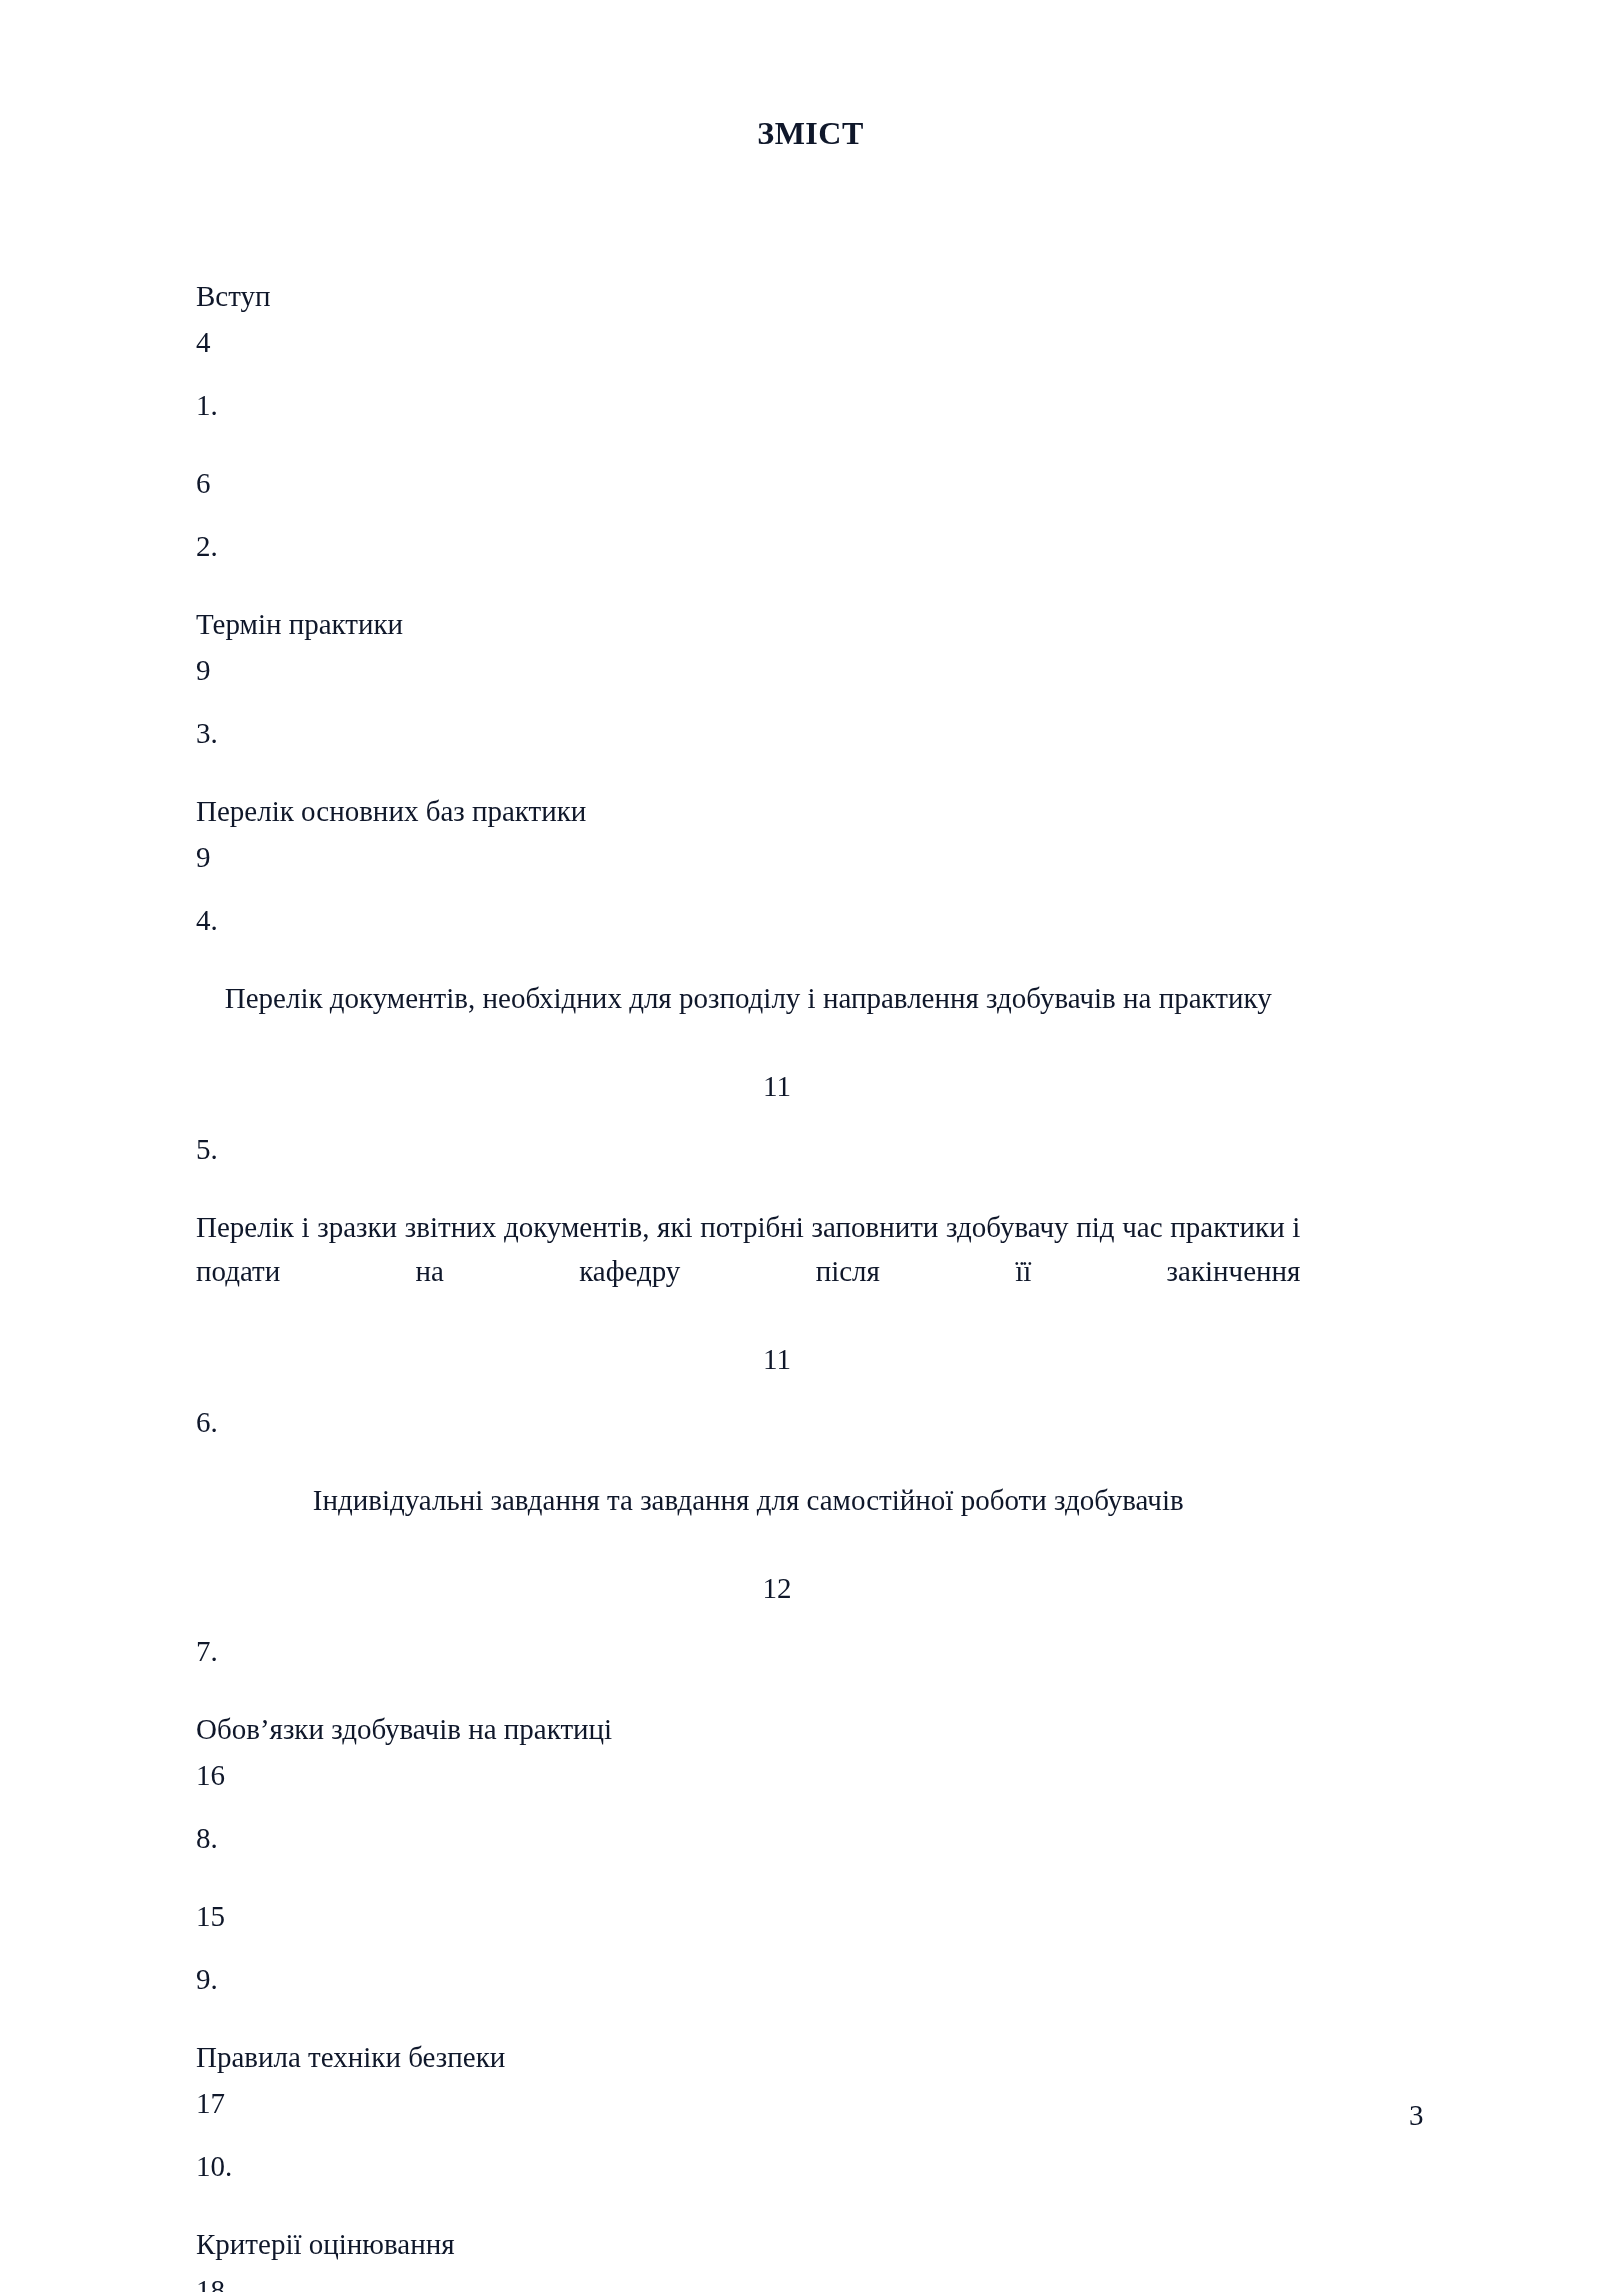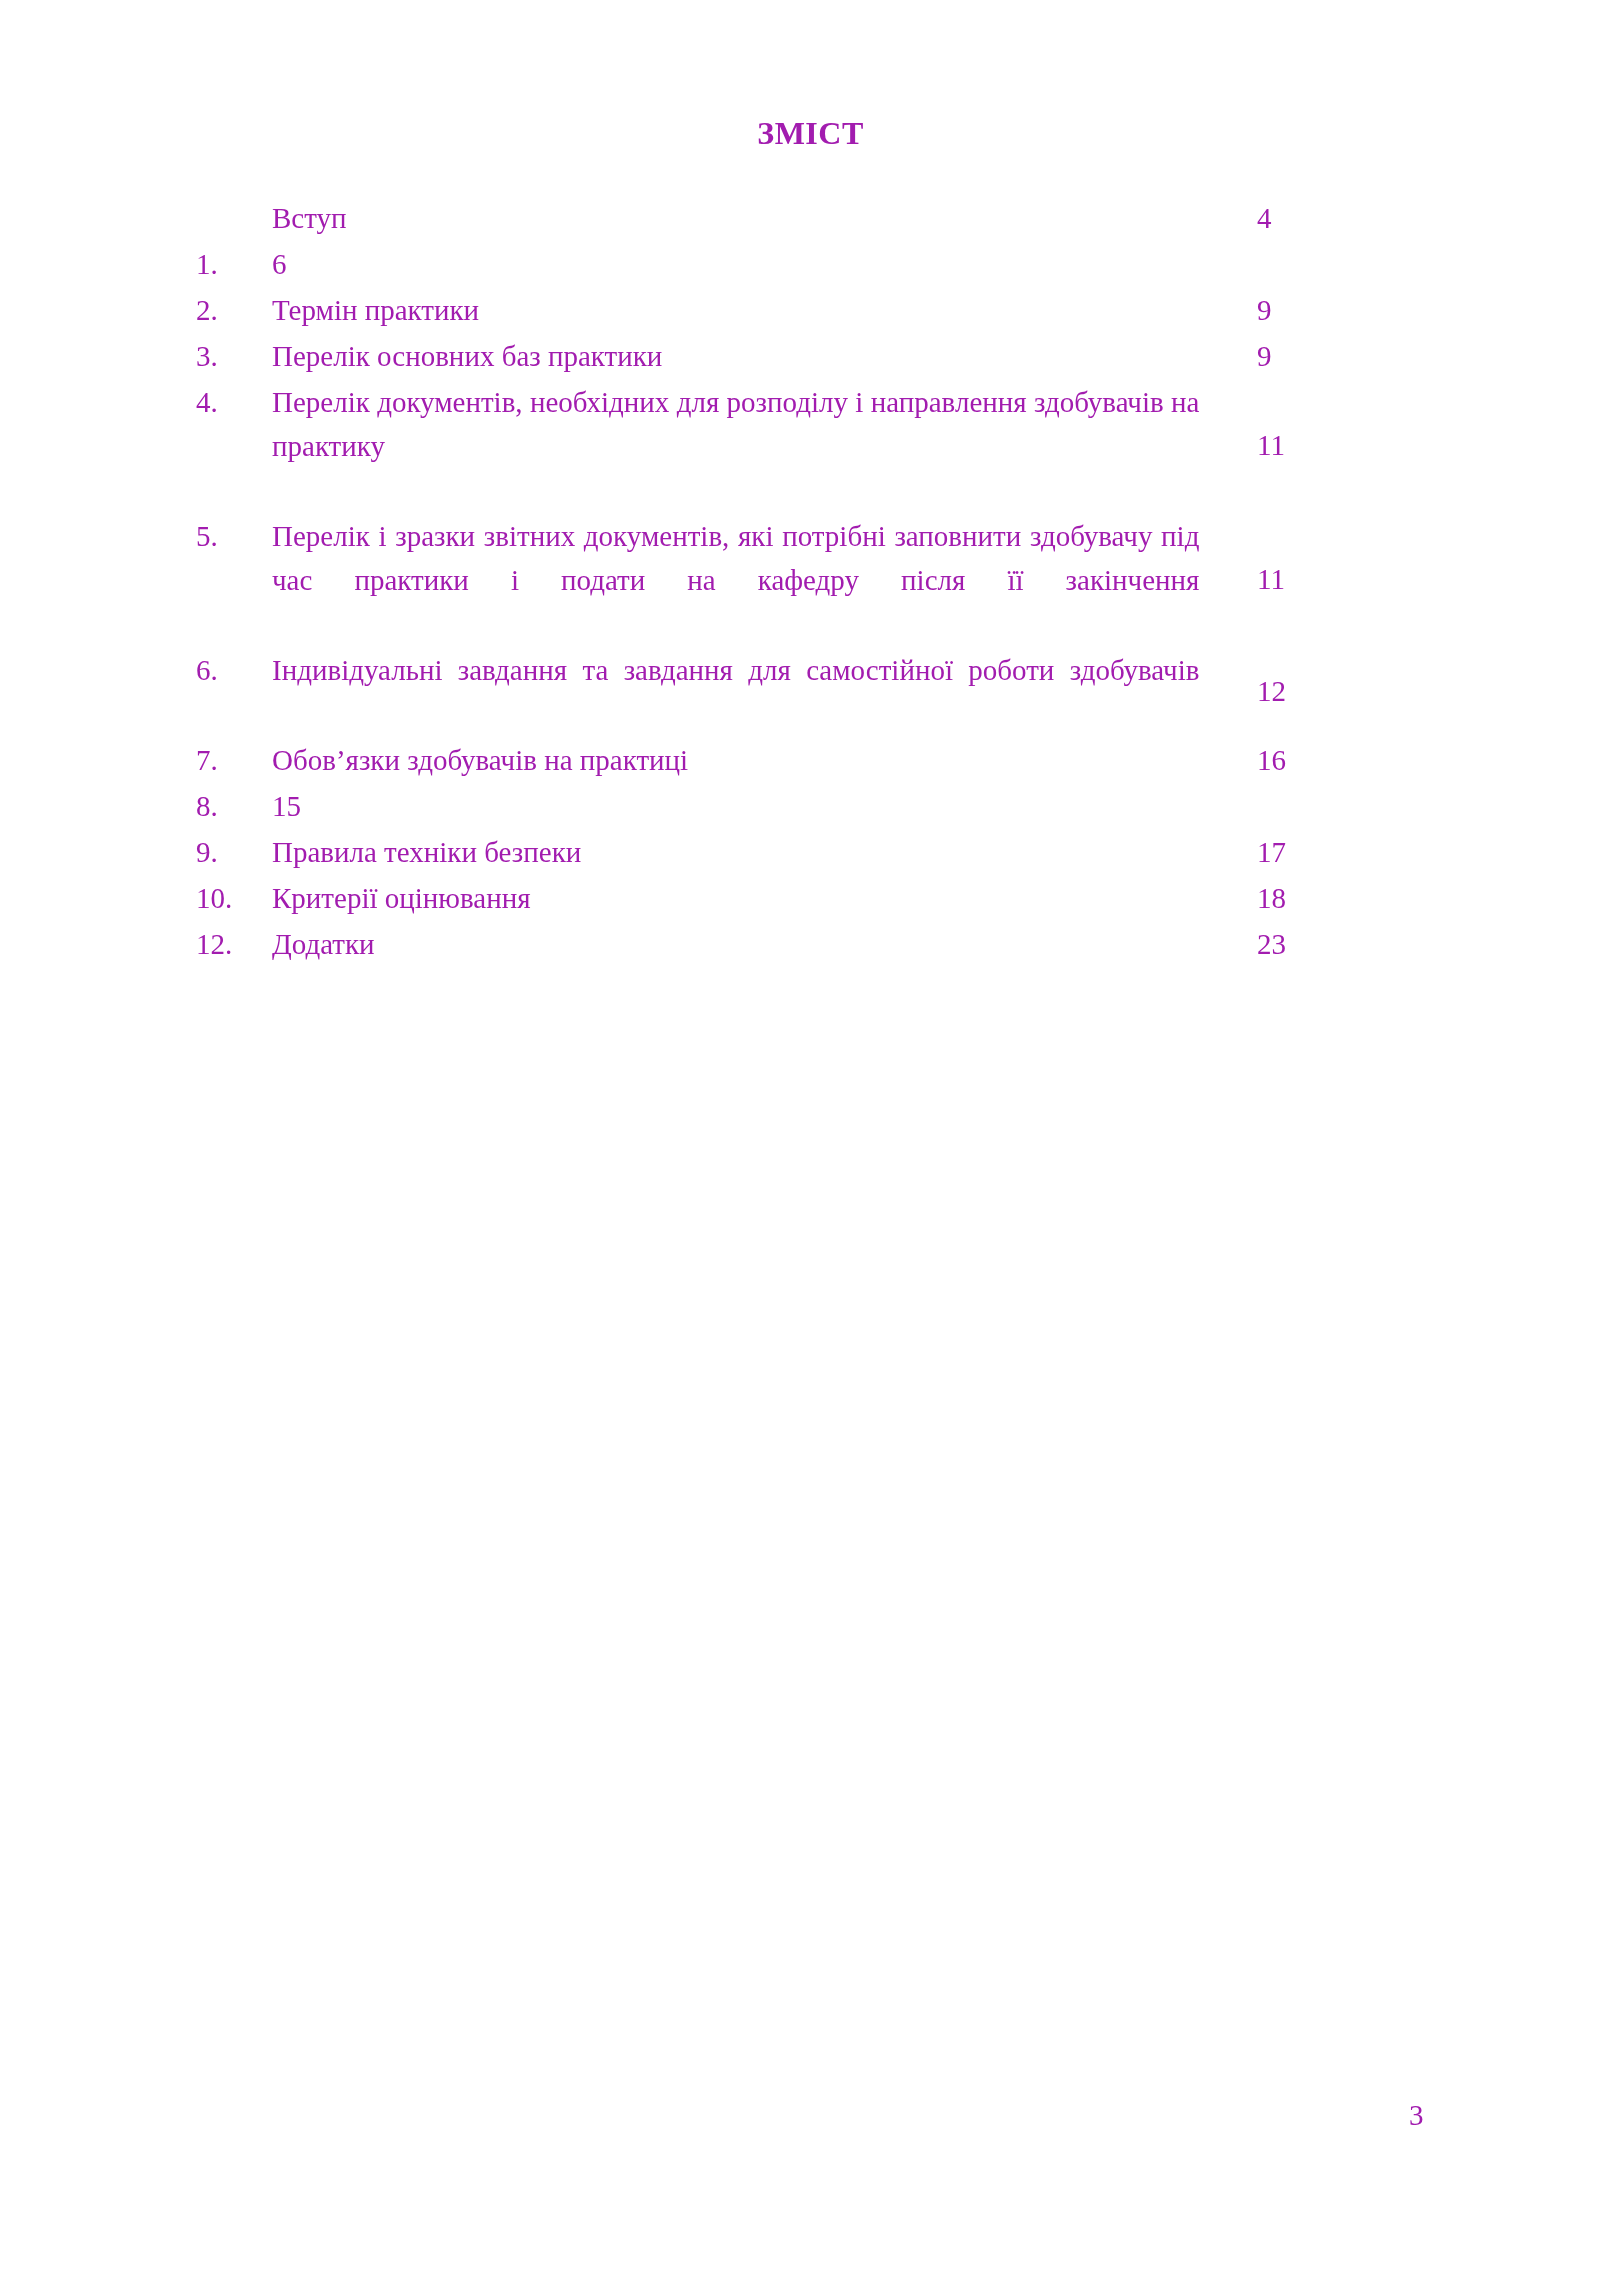--- a/index.html
+++ b/index.html
@@ -10,21 +10,21 @@
   }
 
   .page {
     position: relative;
     width: 1621px;
     height: 2293px;
     background: #ffffff;
     margin: 0 auto;
     overflow: hidden;
     font-family: "Liberation Serif", "DejaVu Serif", serif;
-    color: #a21caf;
+    color: #0f172a;
   }
 
   
   .doc-title {
     position: absolute;
     top: 116px;
     left: 0;
     width: 1621px;
     text-align: center;
     font-size: 32px;
@@ -38,20 +38,21 @@
     position: absolute;
     top: 194px;
     left: 196px;
     width: 1122px;
   }
 
   .toc-row {
     display: flex;
     align-items: stretch;
     width: 100%;
+    flex-direction: column;
   }
 
   .toc-num {
     flex: 0 0 76px;
     font-size: 29px;
     line-height: 44px;
     text-align: left;
     padding-top: 2px;
     white-space: nowrap;
   }

